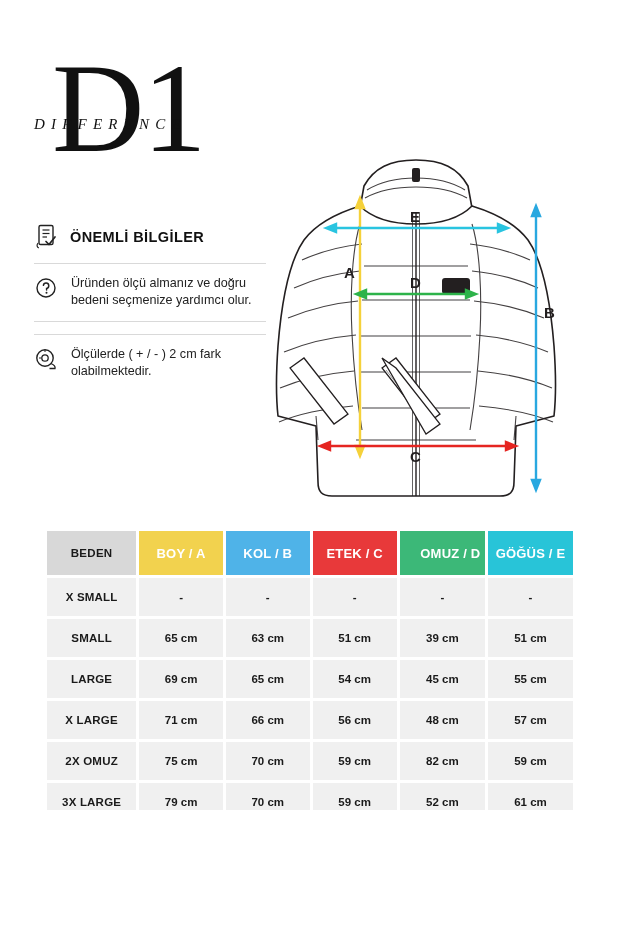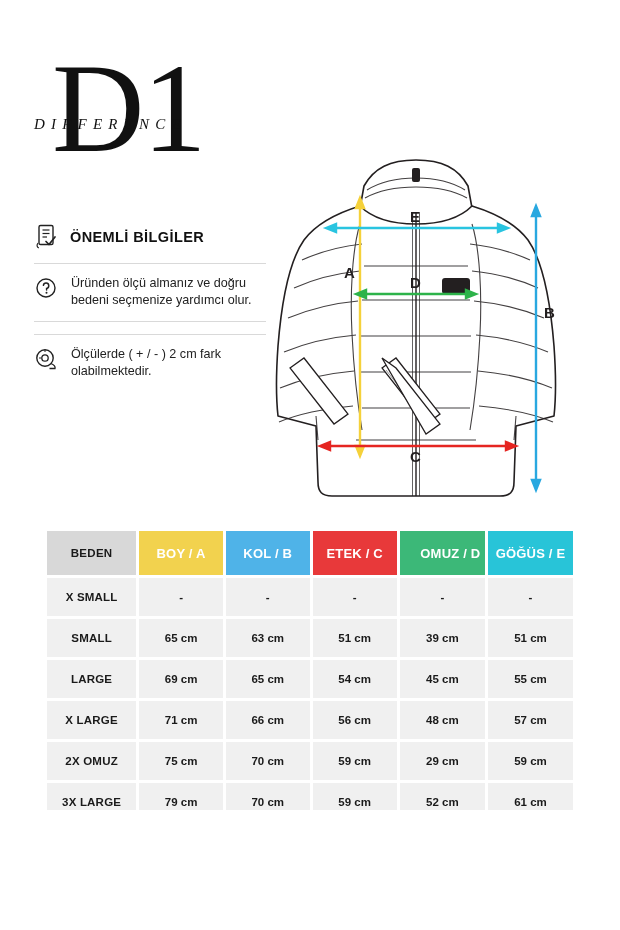--- a/index.html
+++ b/index.html
@@ -349,21 +349,21 @@
           <td class="val">66 cm</td>
           <td class="val">56 cm</td>
           <td class="val">48 cm</td>
           <td class="val">57 cm</td>
         </tr>
         <tr>
           <td class="rowlabel">2X OMUZ</td>
           <td class="val">75 cm</td>
           <td class="val">70 cm</td>
           <td class="val">59 cm</td>
-          <td class="val">29 cm</td>
+          <td class="val">82 cm</td>
           <td class="val">59 cm</td>
         </tr>
         <tr>
           <td class="rowlabel">3X LARGE</td>
           <td class="val">79 cm</td>
           <td class="val">70 cm</td>
           <td class="val">59 cm</td>
           <td class="val">52 cm</td>
           <td class="val">61 cm</td>
         </tr>

